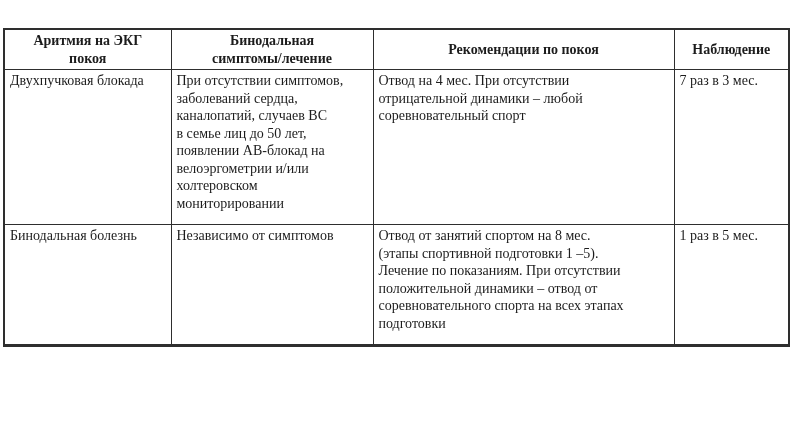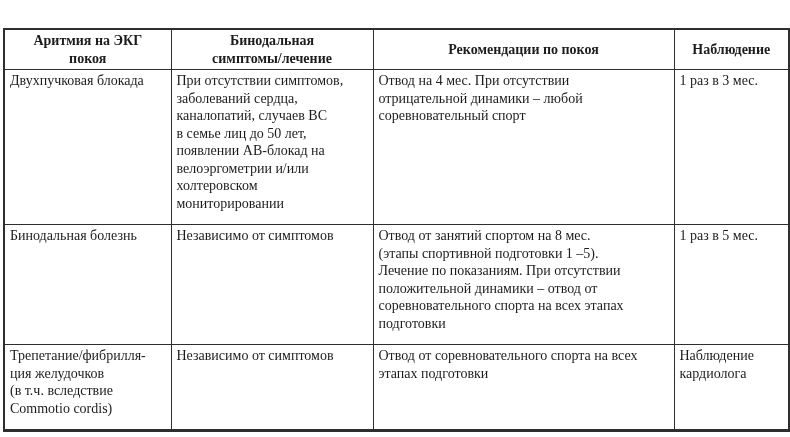--- a/index.html
+++ b/index.html
@@ -85,39 +85,28 @@
 заболеваний сердца,
 каналопатий, случаев ВС
 в семье лиц до 50 лет,
 появлении АВ-блокад на
 велоэргометрии и/или
 холтеровском
 мониторировании</td>
         <td>Отвод на 4 мес. При отсутствии
 отрицательной динамики – любой
 соревновательный спорт</td>
-        <td>1 раз в 3 мес.</td>
+        <td>7 раз в 3 мес.</td>
       </tr>
       <tr class="r2">
         <td>Бинодальная болезнь</td>
         <td>Независимо от симптомов</td>
         <td>Отвод от занятий спортом на 8 мес.
 (этапы спортивной подготовки 1 –5).
 Лечение по показаниям. При отсутствии
 положительной динамики – отвод от
 соревновательного спорта на всех этапах
 подготовки</td>
         <td>1 раз в 5 мес.</td>
       </tr>
-      <tr class="r3">
-        <td>Трепетание/фибрилля-
-ция желудочков
-(в т.ч. вследствие
-Commotio cordis)</td>
-        <td>Независимо от симптомов</td>
-        <td>Отвод от соревновательного спорта на всех
-этапах подготовки</td>
-        <td>Наблюдение
-кардиолога</td>
-      </tr>
     </tbody>
   </table>
 </div>
 
 </body></html>

